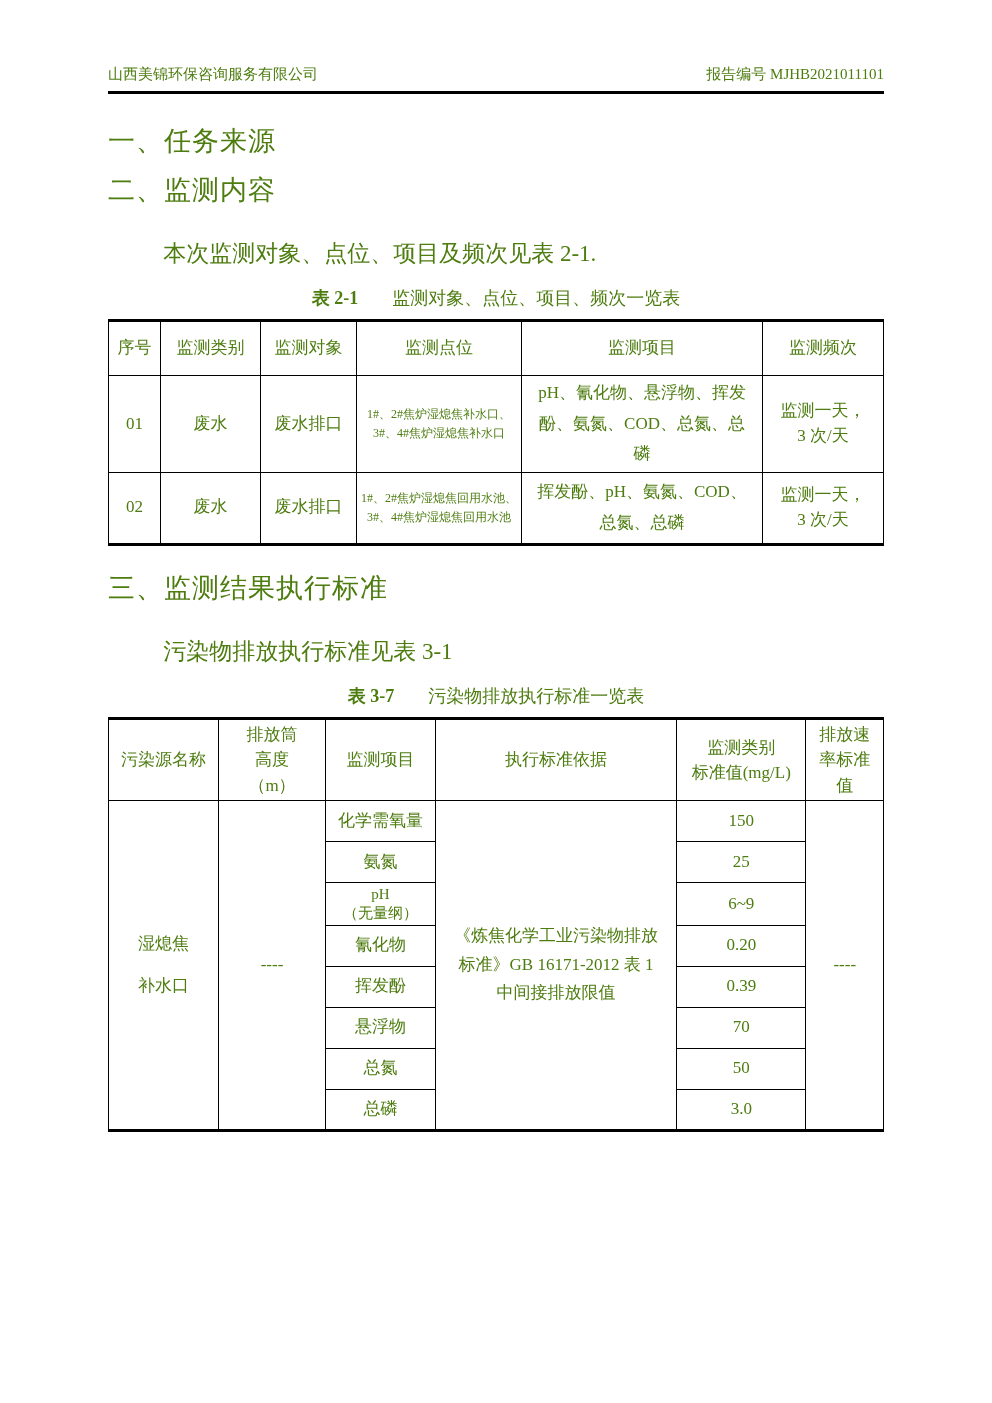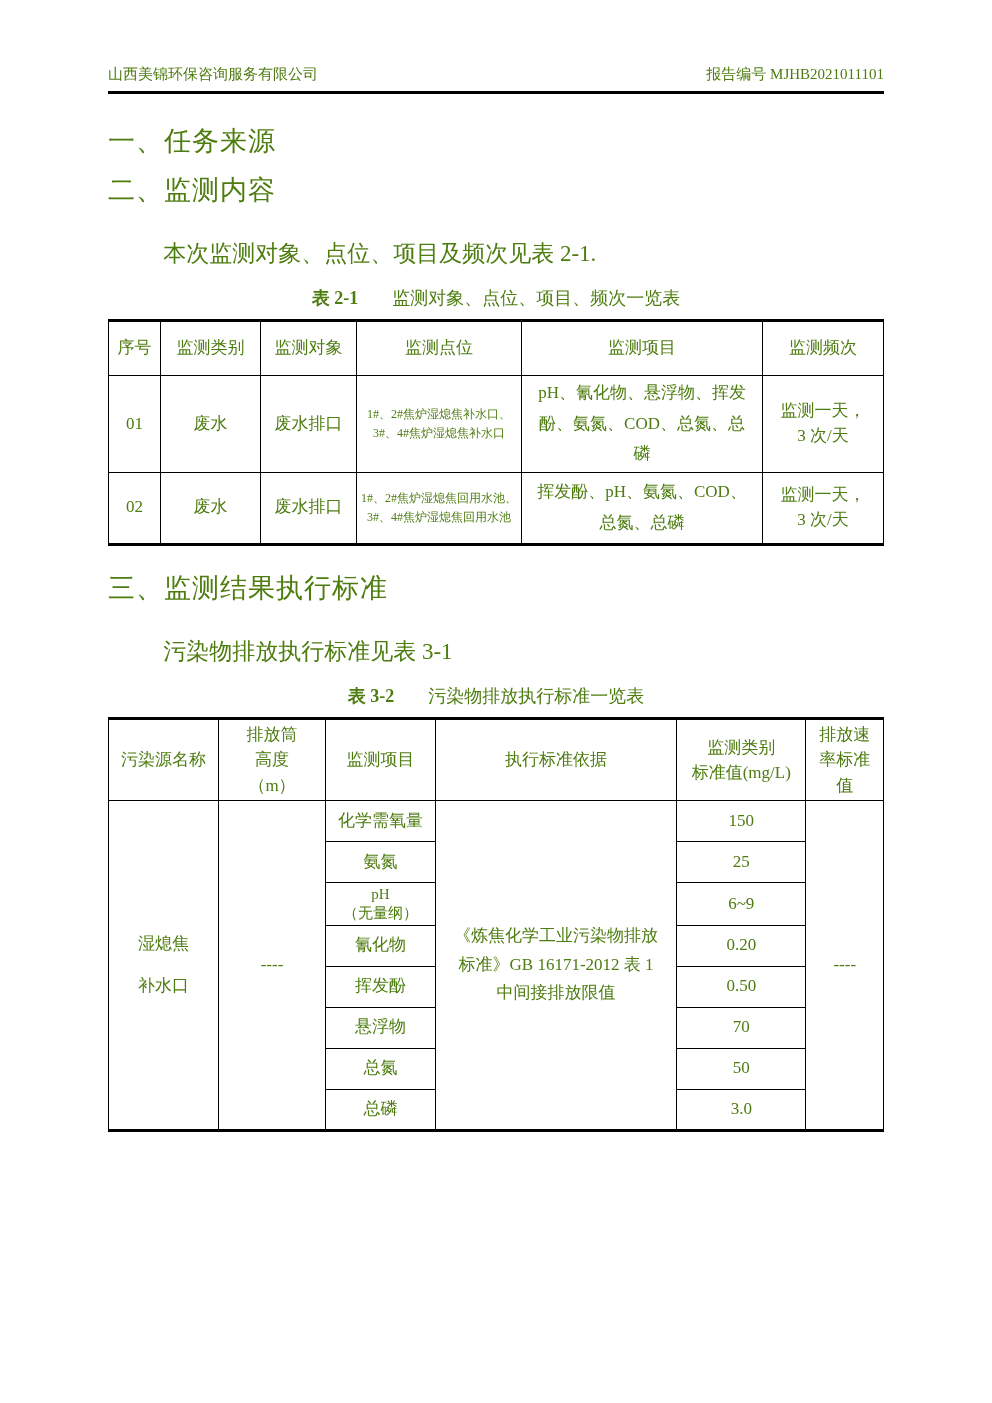--- a/index.html
+++ b/index.html
@@ -153,21 +153,21 @@
         <td>监测一天，
 3 次/天</td>
       </tr>
     </tbody>
       </table>
 
     <h1 class="sec-title sec3-title">三、监测结果执行标准</h1>
     <p class="single-para">污染物排放执行标准见表 3-1</p>
 
     <div class="tbl-caption">
-      <span class="cap-label">表 3-2</span><span>污染物排放执行标准一览表</span>
+      <span class="cap-label">表 3-7</span><span>污染物排放执行标准一览表</span>
     </div>
 
     <table class="t31">
       <colgroup>
         <col style="width:14.2%">
           <col style="width:13.8%">
           <col style="width:14.2%">
         <col style="width:31.1%">
           <col style="width:16.7%">
           <col style="width:10.0%">
@@ -203,21 +203,21 @@
         <td class="ph-cell">pH
 （无量纲）</td>
         <td>6~9</td>
       </tr>
       <tr>
         <td>氰化物</td>
         <td>0.20</td>
       </tr>
       <tr>
         <td>挥发酚</td>
-        <td>0.50</td>
+        <td>0.39</td>
       </tr>
       <tr>
         <td>悬浮物</td>
         <td>70</td>
       </tr>
       <tr>
         <td>总氮</td>
         <td>50</td>
       </tr>
       <tr>

